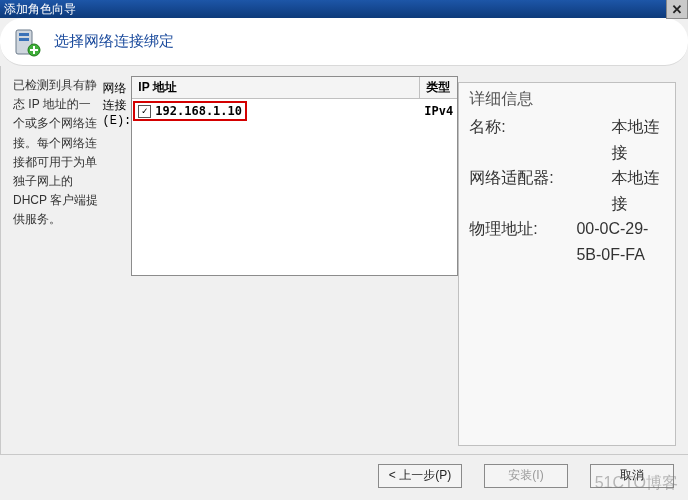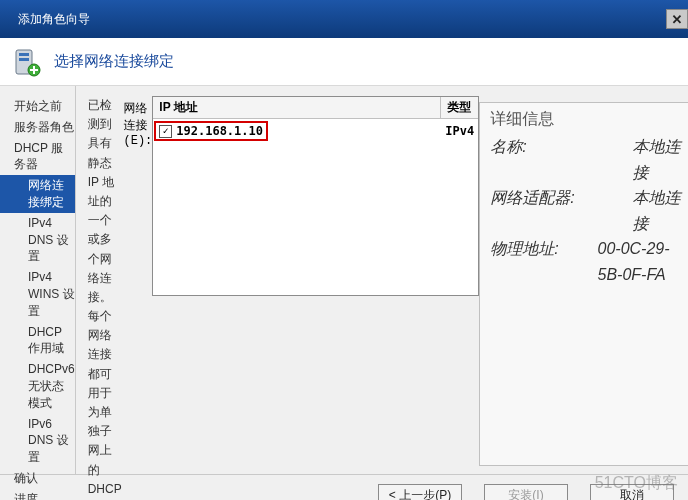--- a/index.html
+++ b/index.html
@@ -7,27 +7,27 @@
     margin: 0;
     width: 688px;
     height: 500px;
     font-family: "Microsoft YaHei", "SimSun", Tahoma, sans-serif;
     font-size: 12px;
     background: #f0f0f0;
     overflow: hidden;
     position: relative;
   }
   .titlebar {
-    height: 38px;
+    height: 18px;
     background: linear-gradient(#1d56a8, #0d3a7a);
     color: #fff;
     display: flex;
     align-items: center;
     justify-content: space-between;
-    padding: 0 0 0 18px;
+    padding: 0 0 0 4px;
     font-size: 12px;
   }
   .titlebar .close {
     width: 22px;
     height: 20px;
     background: #c9c9c9;
     display: flex;
     align-items: center;
     justify-content: center;
     font-family: Arial, sans-serif;
@@ -36,20 +36,21 @@
     color: #222;
     border: 1px solid #888;
   }
   .header {
     height: 48px;
     background: #fff;
     display: flex;
     align-items: center;
     border-bottom: 1px solid #d9d9d9;
     padding-left: 12px;
+    border-radius: 23px;
   }
   .header svg { flex: 0 0 auto; }
   .header-title {
     font-size: 15px;
     color: #1a4a9c;
     font-weight: normal;
     margin-left: 10px;
   }
   .body {
     display: flex;
@@ -131,21 +132,21 @@
     margin-top: 6px;
     border: 1px solid #c0c0c0;
     background: #f8f8f8;
     padding: 6px 10px 8px 10px;
     font-size: 16px;
   }
   .details-title {
     color: #555;
     margin-bottom: 4px;
   }
-  .drow { display: flex; line-height: 1.6; font-style: italic; }
+  .drow { display: flex; line-height: 1.6; }
   .dlabel { width: 170px; color: #333; }
   .dval { color: #333; }
   .footer {
     height: 42px;
     background: #f0f0f0;
     border-top: 1px solid #c9c9c9;
     display: flex;
     align-items: center;
     justify-content: flex-end;
     padding-right: 14px;
@@ -187,34 +188,20 @@
     <rect x="7" y="7" width="10" height="3" fill="#3a72b8"></rect>
     <rect x="7" y="12" width="10" height="3" fill="#3a72b8"></rect>
     <circle cx="22" cy="24" r="6" fill="#3fae3a" stroke="#1d7a18"></circle>
     <path d="M22 20v8 M18 24h8" stroke="#fff" stroke-width="2"></path>
   </svg>
   <span class="header-title">选择网络连接绑定</span>
 </div>
 
 <div class="body">
 
-  <div class="sidebar">
-    <div class="nav-item">开始之前</div>
-    <div class="nav-item">服务器角色</div>
-    <div class="nav-item">DHCP 服务器</div>
-    <div class="nav-item nav-sub nav-selected">网络连接绑定</div>
-    <div class="nav-item nav-sub">IPv4 DNS 设置</div>
-    <div class="nav-item nav-sub">IPv4 WINS 设置</div>
-    <div class="nav-item nav-sub">DHCP 作用域</div>
-    <div class="nav-item nav-sub">DHCPv6 无状态模式</div>
-    <div class="nav-item nav-sub">IPv6 DNS 设置</div>
-    <div class="nav-item">确认</div>
-    <div class="nav-item">进度</div>
-    <div class="nav-item">结果</div>
-  </div>
 
   <div class="content">
     <div class="desc">已检测到具有静态 IP 地址的一个或多个网络连接。每个网络连接都可用于为单独子网上的 DHCP 客户端提供服务。</div>
 
     <div class="grp-label">网络连接(E):</div>
 
     <div class="table-wrap">
       <div class="thead">
         <div class="th col-ip">IP 地址</div>
         <div class="th col-type">类型</div>

